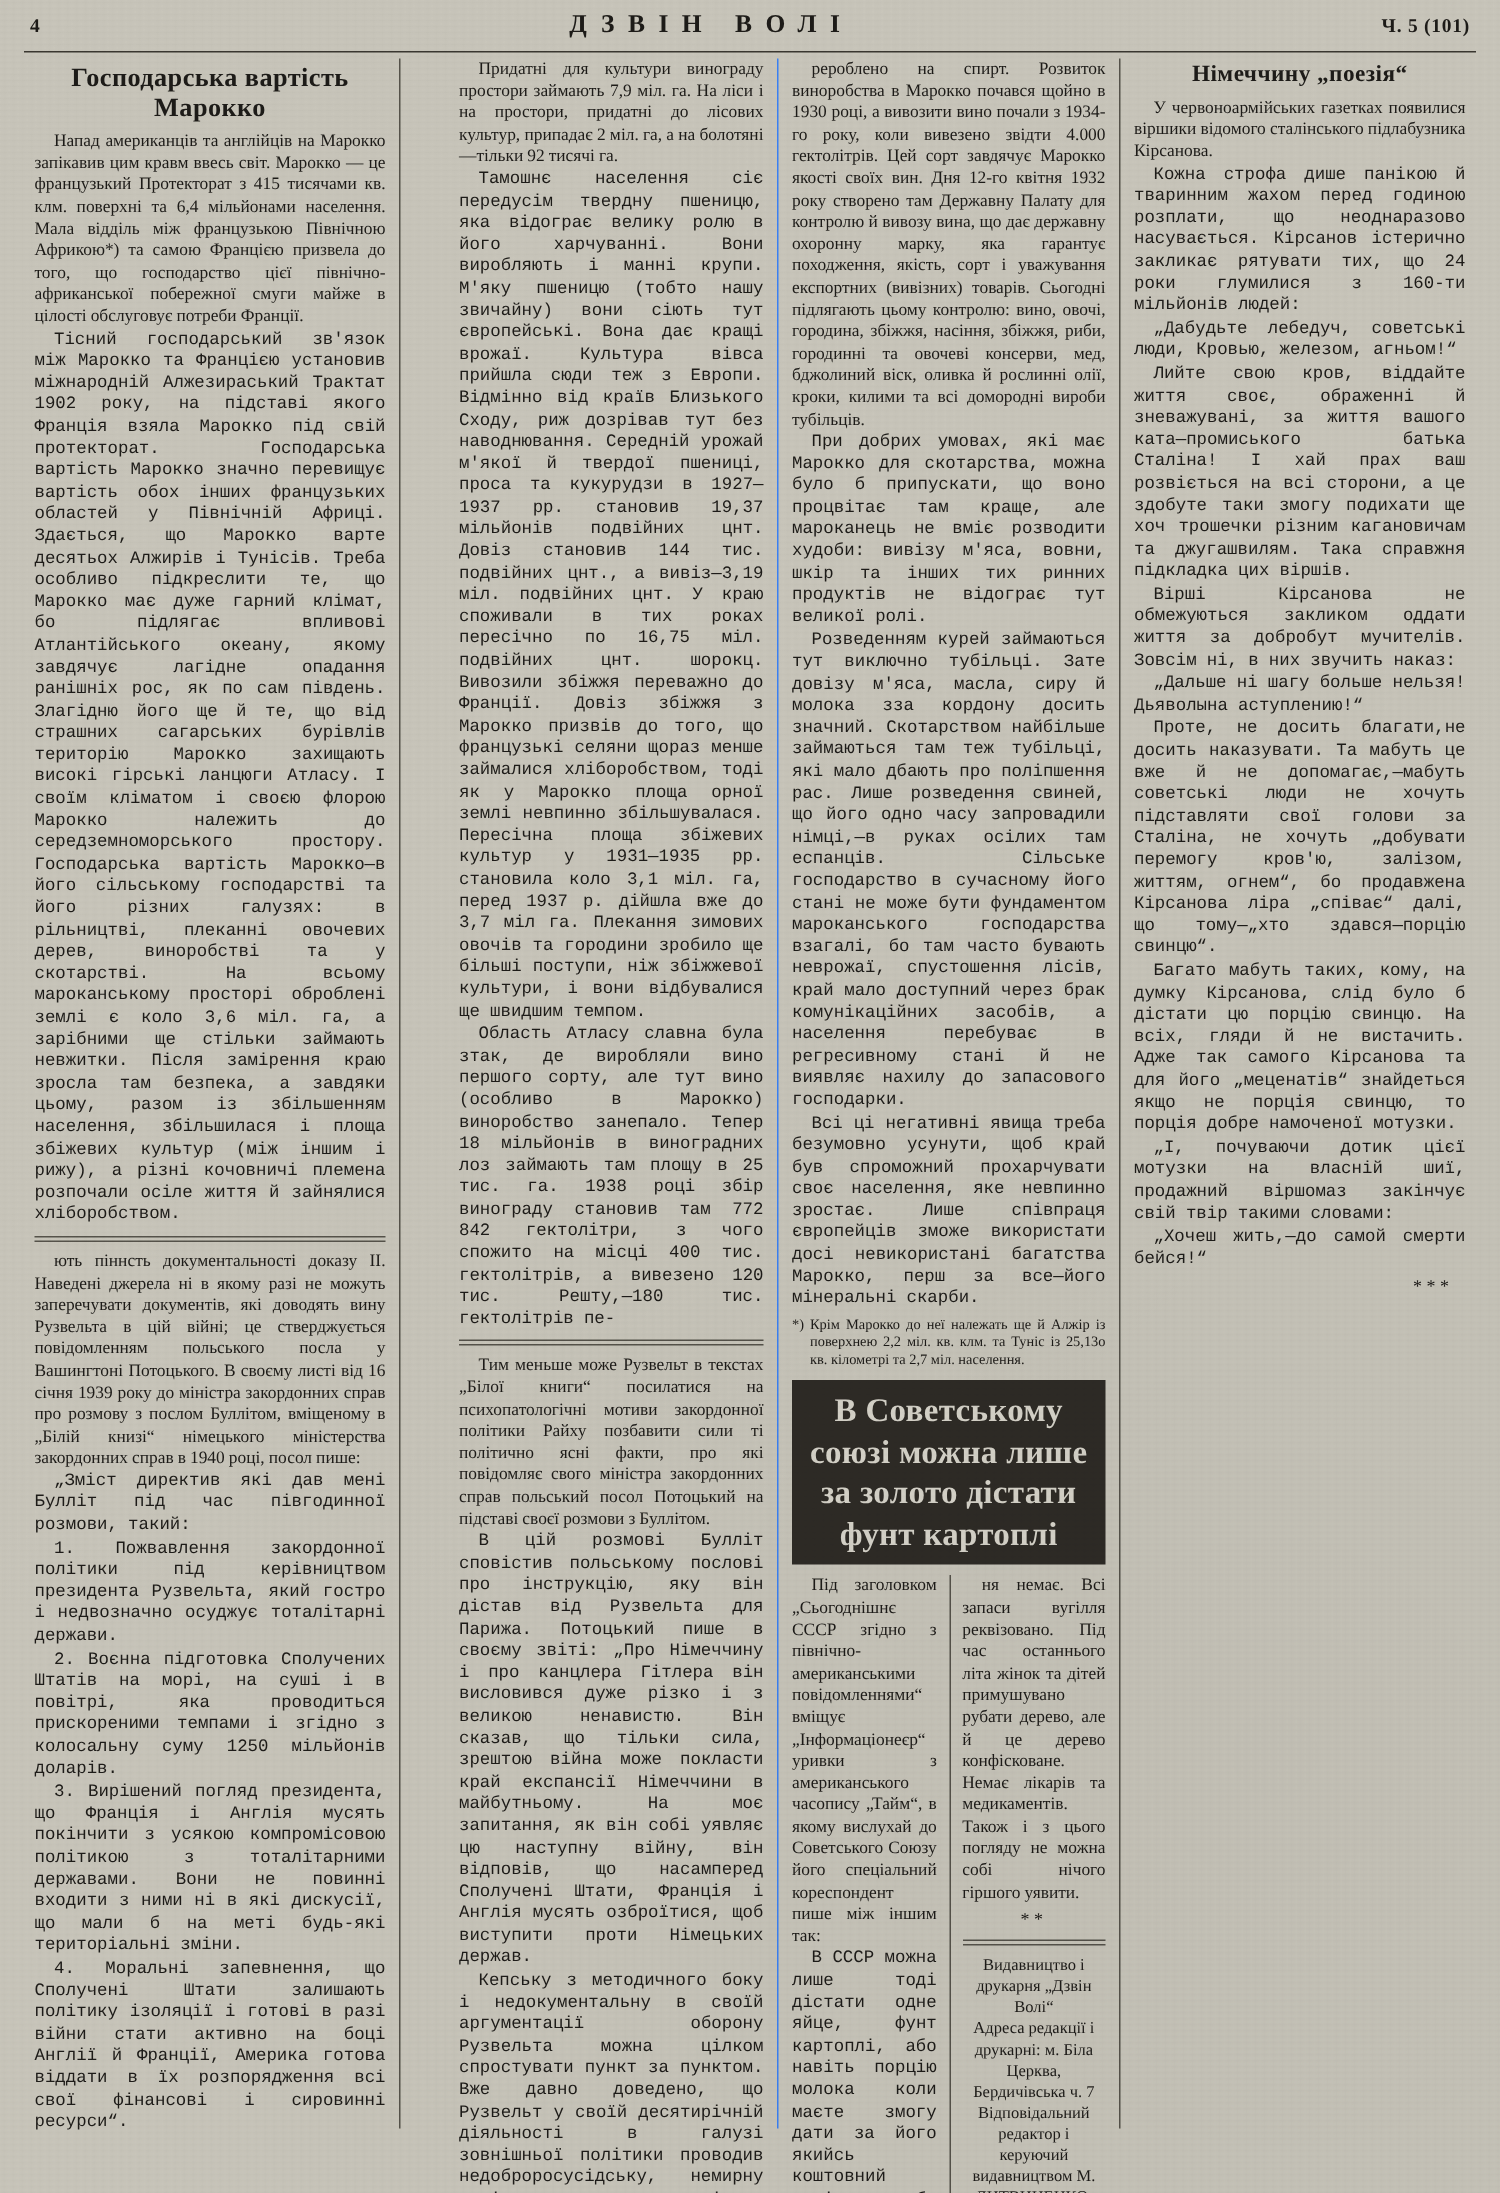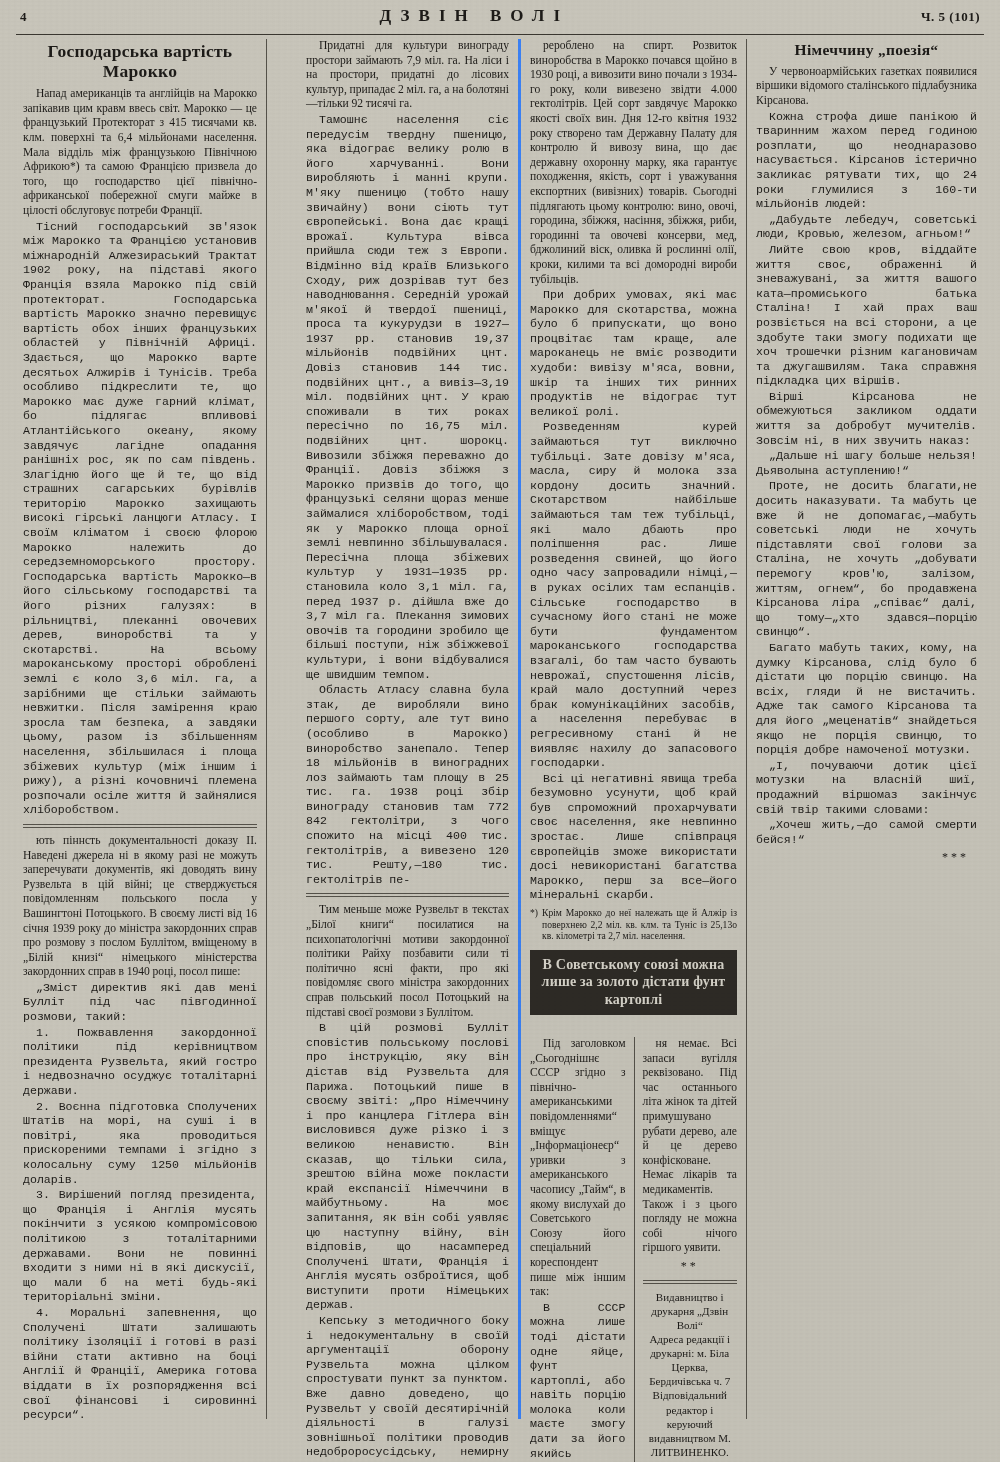--- a/index.html
+++ b/index.html
@@ -72,21 +72,21 @@
     display: flex;
     gap: 0;
     height: 1380px;
   }
   .col {
     box-sizing: border-box;
     padding: 0 9px;
   }
   .col.c1 { width: 252px; }
   .col.c2 { width: 252px; border-left: 1px solid #55524a; padding-left: 39px; }
-  .col.c3 { width: 228px; border-left: 3px solid #3b82f6; }
+  .col.c3 { width: 228px; border-left: 1px solid #3b82f6; }
   .col.c4 { width: 240px; border-left: 1px solid #55524a; }
 
   .headline {
     text-align: center;
     font-size: 17.5px;
     font-weight: bold;
     letter-spacing: .3px;
     margin: 2px 0 6px 0;
     line-height: 1.15;
   }
@@ -125,24 +125,24 @@
     margin: 3px 0 2px 0;
   }
   .dingbat.right { text-align: right; padding-right: 8px;}
 
   
   .banner {
     background: #2e2b26;
     color: #d8d5cb;
     text-align: center;
     font-weight: bold;
-    font-size: 14px;
+    font-size: 22px;
     line-height: 1.25;
     padding: 6px 8px 7px 8px;
-    margin: 8px 0 22px 0;
+    margin: 8px 0 7px 0;
     letter-spacing: .2px;
   }
 
   .col-split {
     display: flex;
   }
   .col-split .half {
     box-sizing: border-box;
     width: 50%;
   }

